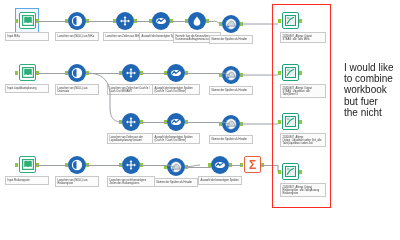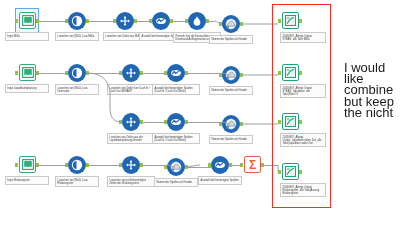--- a/index.html
+++ b/index.html
@@ -72,21 +72,21 @@
   
   #redbox{
     position:absolute;
     border:1.6px solid #ff2b20;
     box-sizing:border-box;
     pointer-events:none;
   }
   
   #note{
     position:absolute;
-    font-size:13px;line-height:11.2px;
+    font-size:10px;line-height:11.2px;
     color:#1b1b1b;
     font-family:"Liberation Sans",sans-serif;
   }
 </style>
 </head>
 <body>
 
 <div id="canvas">
     <div class="node" style="left: 27px; top: 21px;">
       <div class="selmark"></div>
@@ -405,16 +405,17 @@
     <path d="M167 165 C 171 165, 171 167, 175 167"></path>
     <path d="M185 167 C 190 167, 196 165, 200 165"></path>
     <path d="M278 165 L 278 172"></path>
   </svg>
 </div>
 
 <div id="redbox" style="left: 272px; top: 4px; width: 59px; height: 204px; border-color: rgb(255, 43, 32);"></div>
 
 <div id="note" style="left: 344px; top: 62px; width: 54px;">
     <div>I would like</div>
-    <div>combine</div>
-    <div>but keep</div>
+    <div>to combine</div>
+    <div>workbook</div>
+    <div>but fuer</div>
     <div>the nicht</div>
   </div>
 
 </body></html>

